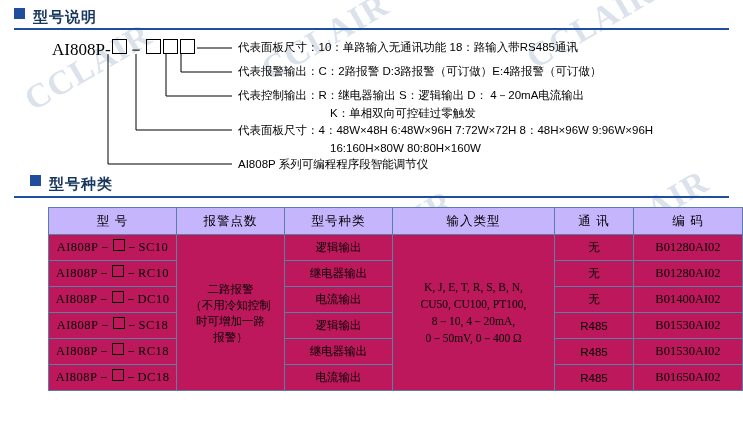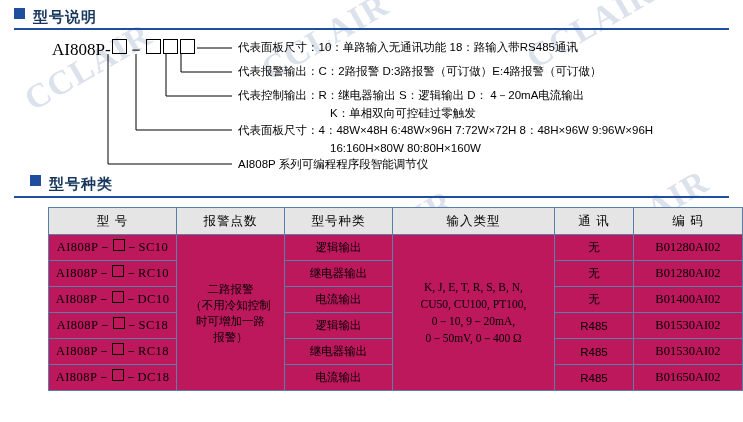--- a/index.html
+++ b/index.html
@@ -92,21 +92,21 @@
     font-size: 11.5px;
   }
   table.spec th, table.spec td {
     border: 1px solid #5a7ea8;
     text-align: center;
     vertical-align: middle;
     padding: 0 2px;
     background: #be185d;
   }
   table.spec thead th {
-    background: #e5e5e5;
+    background: #c4b5fd;
     font-weight: normal;
     height: 26px;
     font-size: 12.5px;
     letter-spacing: 1px;
   }
   table.spec tbody td {
     height: 25px;
   }
   td.model {
     background: #dbe5f1;
@@ -232,21 +232,21 @@
         <td class="alarm" rowspan="6">
           <div>二路报警</div>
           <div>（不用冷知控制</div>
           <div>时可增加一路</div>
           <div>报警）</div>
         </td>
         <td>逻辑输出</td>
         <td class="intype" rowspan="6">
           <div>K, J, E, T, R, S, B, N,</div>
           <div>CU50,  CU100,  PT100,</div>
-          <div>0－10,  9－20mA,</div>
+          <div>8－10,  4－20mA,</div>
           <div>0－50mV,  0－400 Ω</div>
         </td>
         <td>无</td>
         <td class="code-col">B01280AI02</td>
       </tr>
       <tr>
         <td class="model"><span>AI808P－</span><span class="mini-box"></span><span>－RC10</span></td>
         <td>继电器输出</td>
         <td>无</td>
         <td class="code-col">B01280AI02</td>

